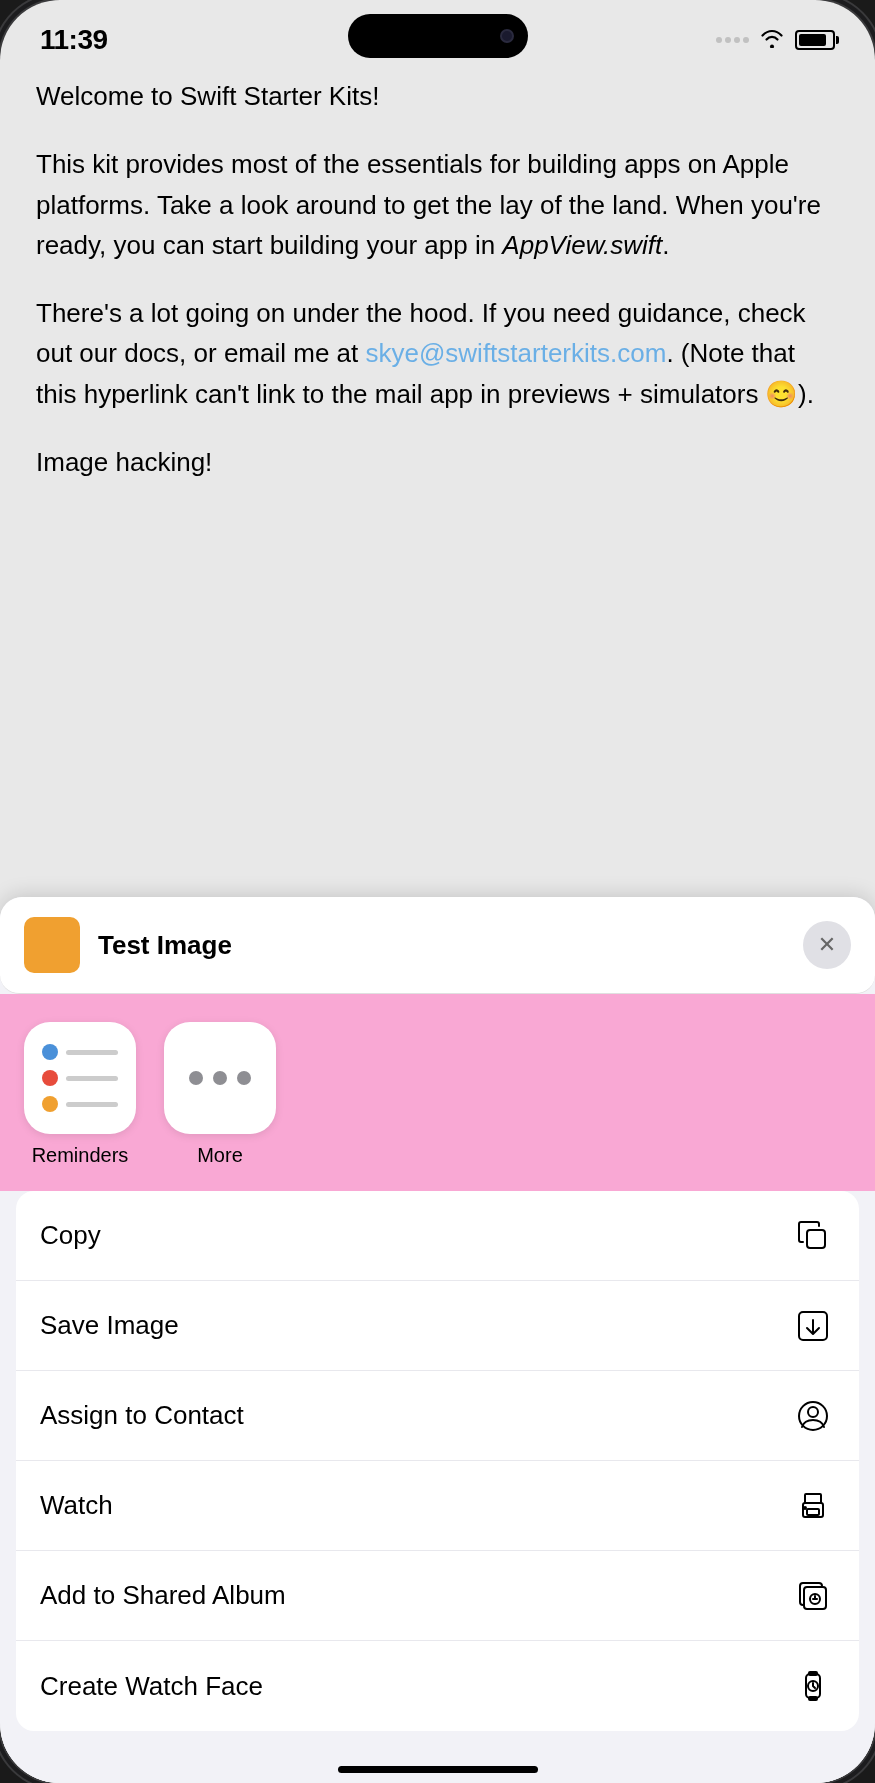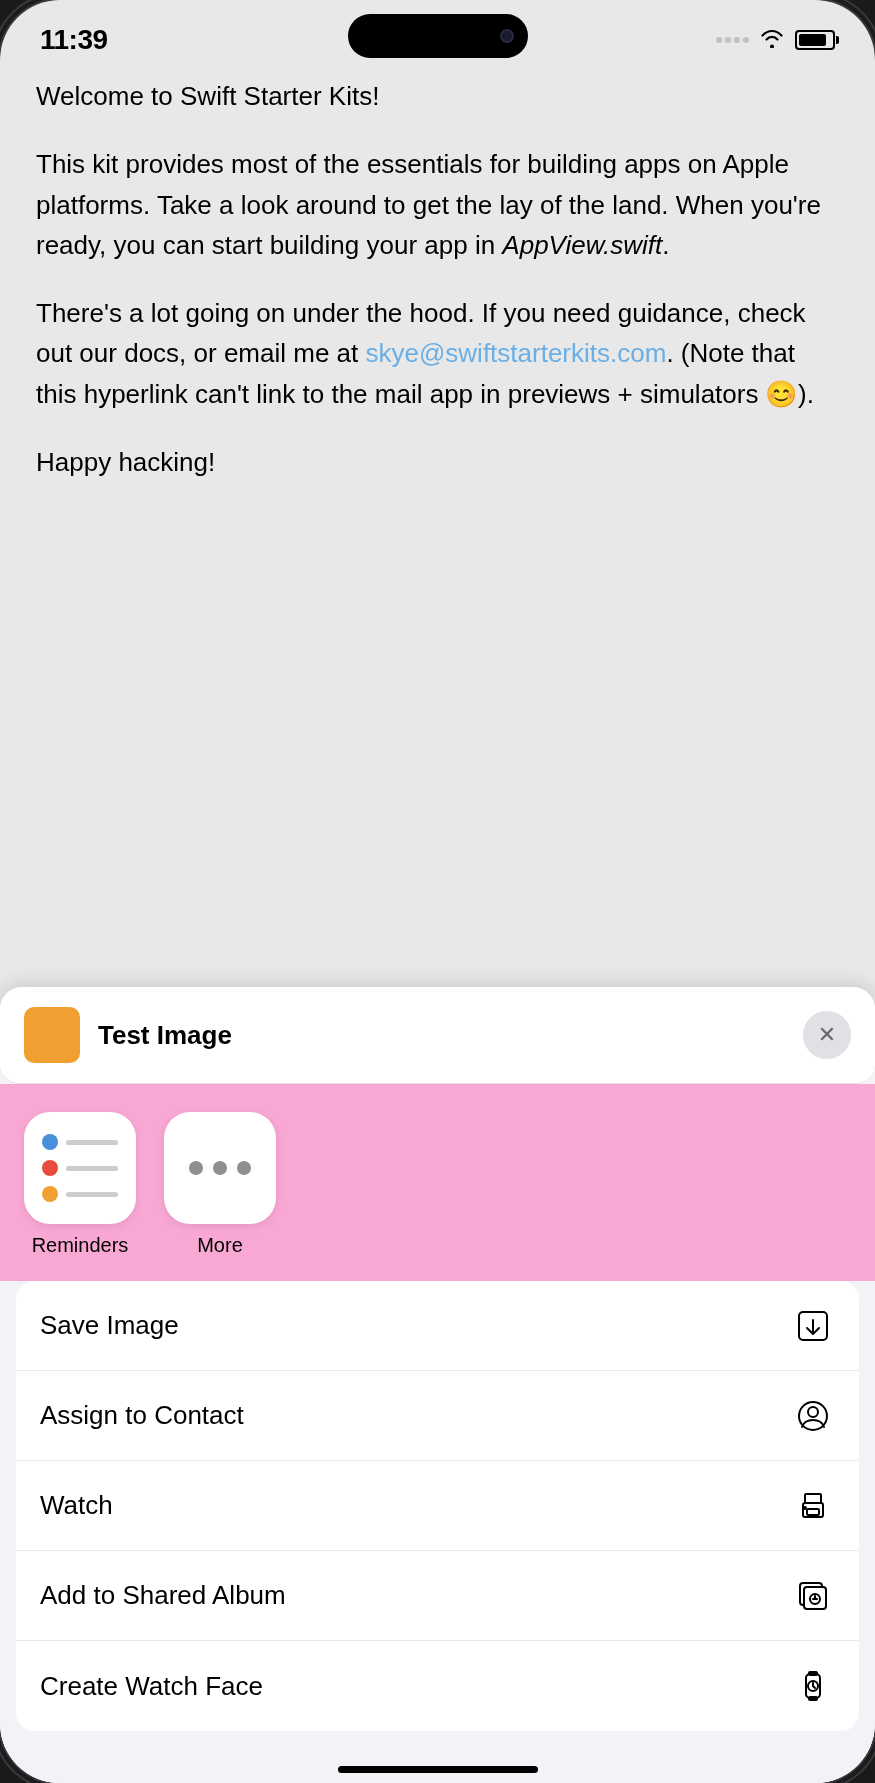--- a/index.html
+++ b/index.html
@@ -448,21 +448,21 @@
 
 
       <div class="main-text">
         <p>Welcome to Swift Starter Kits!</p>
         <p>
           This kit provides most of the essentials for building apps on Apple platforms. Take a look around to get the lay of the land. When you're ready, you can start building your app in <em>AppView.swift</em>.
         </p>
         <p>
           There's a lot going on under the hood. If you need guidance, check out our docs, or email me at <span class="link-text">skye@swiftstarterkits.com</span>. (Note that this hyperlink can't link to the mail app in previews + simulators 😊).
         </p>
-        <p>Happy hacking!</p>
+        <p>Image hacking!</p>
       </div>
 
       <div class="share-sheet">
 
         <div class="share-header">
           <div class="share-item-preview">
             <div class="share-item-thumbnail"></div>
             <span class="share-item-name">Test Image</span>
           </div>
           <div class="share-close-btn">
@@ -500,20 +500,29 @@
                 <div class="more-dot"></div>
               </div>
             </div>
             <span class="share-app-label">More</span>
           </div>
 
         </div>
 
         <div class="share-actions">
 
+          <div class="share-action-item">
+            <span class="share-action-label">Copy</span>
+            <div class="share-action-icon">
+              <svg class="icon-svg" viewBox="0 0 34 34" fill="none" stroke="currentColor" stroke-width="2" stroke-linecap="round" stroke-linejoin="round">
+                <rect x="11" y="11" width="18" height="18" rx="3" ry="3"></rect>
+                <path d="M7 23H5a2 2 0 0 1-2-2V5a2 2 0 0 1 2-2h16a2 2 0 0 1 2 2v2"></path>
+              </svg>
+            </div>
+          </div>
 
           <div class="share-action-item">
             <span class="share-action-label">Save Image</span>
             <div class="share-action-icon">
               <svg class="icon-svg" viewBox="0 0 34 34" fill="none" stroke="currentColor" stroke-width="2" stroke-linecap="round" stroke-linejoin="round">
                 <rect x="3" y="3" width="28" height="28" rx="4"></rect>
                 <path d="M17 11v12M11 19l6 6 6-6"></path>
               </svg>
             </div>
           </div>

